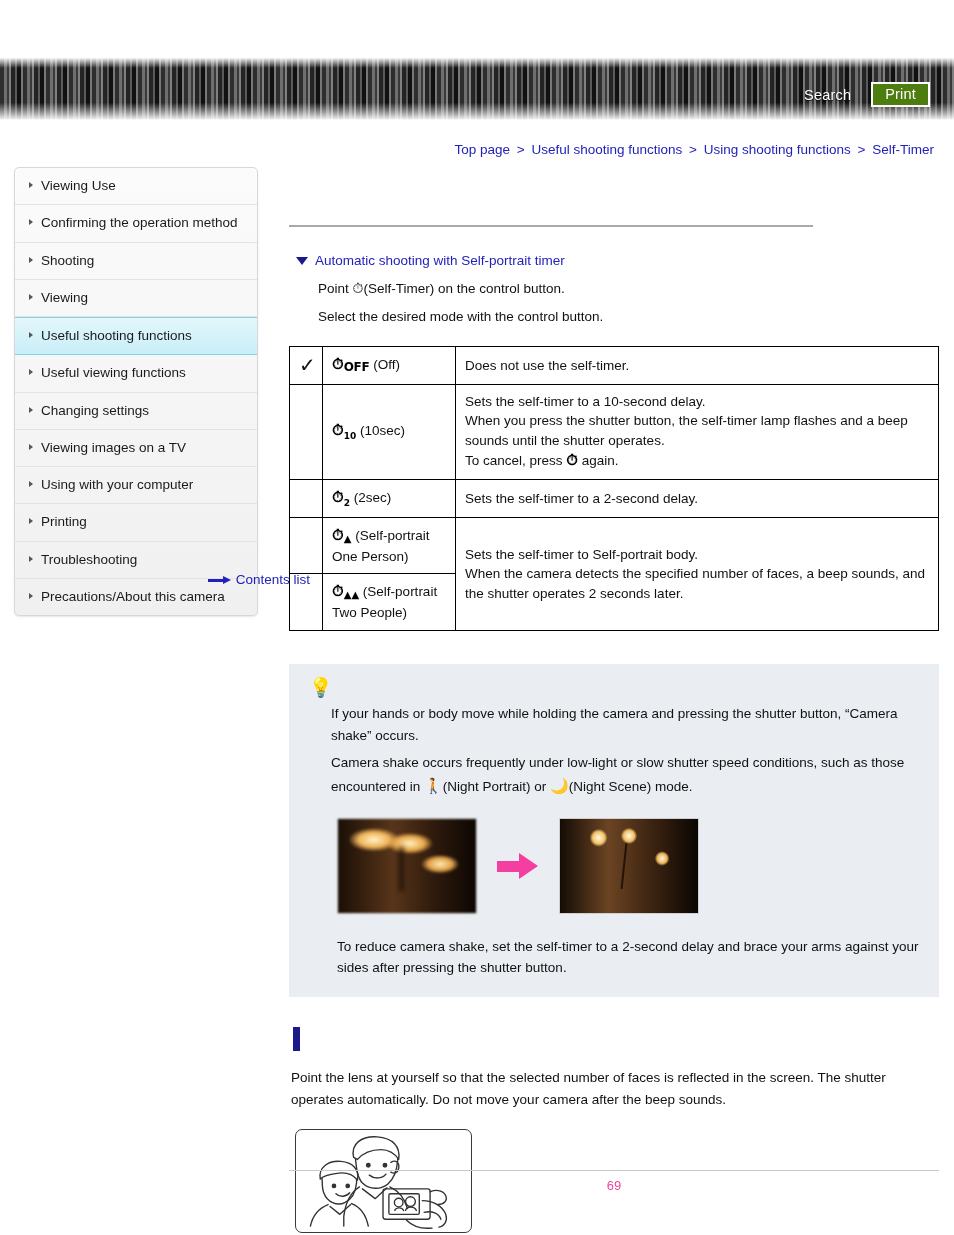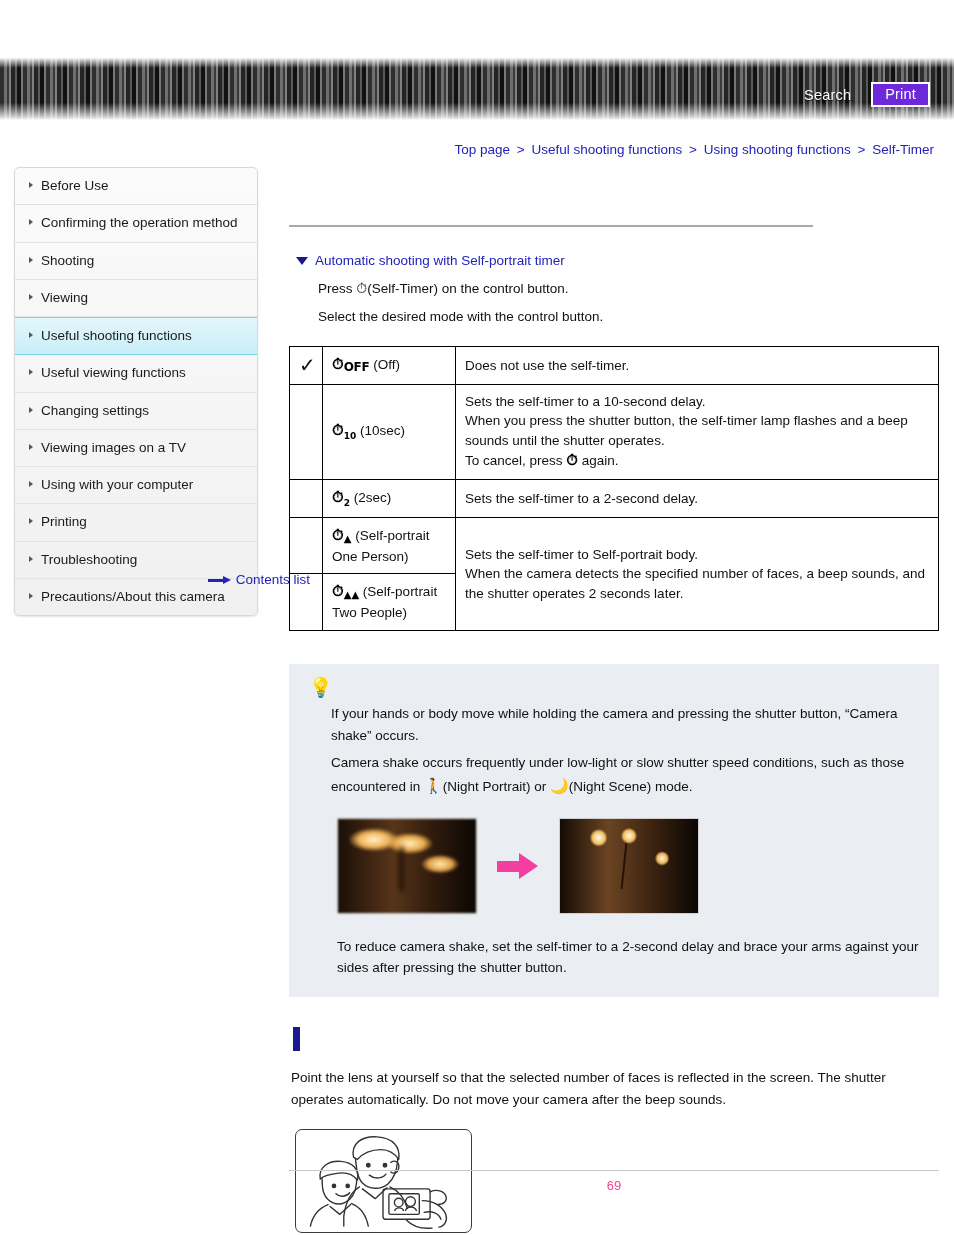--- a/index.html
+++ b/index.html
@@ -43,21 +43,21 @@
     display:flex; align-items:center; gap:14px; z-index:4;
   }
   #search-button{
     color:#ffffff; font-size:14.5px; letter-spacing:.2px;
     background:transparent; border:0; cursor:pointer;
     font-family:"Liberation Sans", sans-serif;
     text-shadow:0 1px 1px rgba(0,0,0,.8);
   }
   #print-button{
     color:#ffffff; font-size:14.5px; letter-spacing:.2px;
-    background:#6d28d9; border:2px solid #ffffff;
+    background:#4d7c0f; border:2px solid #ffffff;
     padding:2px 12px 3px; cursor:pointer;
     font-family:"Liberation Sans", sans-serif;
   }
 
   
   #breadcrumb{
     position:absolute; right:20px; top:142px;
     color:#2222bb; font-size:13.5px; white-space:nowrap;
   }
   #breadcrumb .crumb{ color:#2222bb; text-decoration:none; cursor:pointer; }
@@ -242,21 +242,21 @@
   <span class="crumb">Useful shooting functions</span>
   <span class="sep">&gt;</span>
   <span class="crumb">Using shooting functions</span>
   <span class="sep">&gt;</span>
   <span class="crumb">Self-Timer</span>
 </div>
 
 <div id="sidebar">
   <div class="nav-item">
     <span class="nav-arrow"></span>
-    <span>Before Use</span>
+    <span>Viewing Use</span>
   </div>
   <div class="nav-item">
     <span class="nav-arrow"></span>
     <span>Confirming the operation method</span>
   </div>
   <div class="nav-item">
     <span class="nav-arrow"></span>
     <span>Shooting</span>
   </div>
   <div class="nav-item">
@@ -304,21 +304,21 @@
 <div id="main">
 
   <div id="top-rule"></div>
 
   <div id="section-heading">
     <span class="tri"></span>
     <span>Automatic shooting with Self-portrait timer</span>
   </div>
 
   <div class="step-line">
-    <span>Press</span>
+    <span>Point</span>
     <span class="tm">⏱</span><span>(Self-Timer) on the control button.</span>
   </div>
   <div class="step-line">Select the desired mode with the control button.</div>
 
   <table id="mode-table">
     <tbody>
         <tr>
       <td class="col-check">
         <span class="checkmark">✓</span>
       </td>

